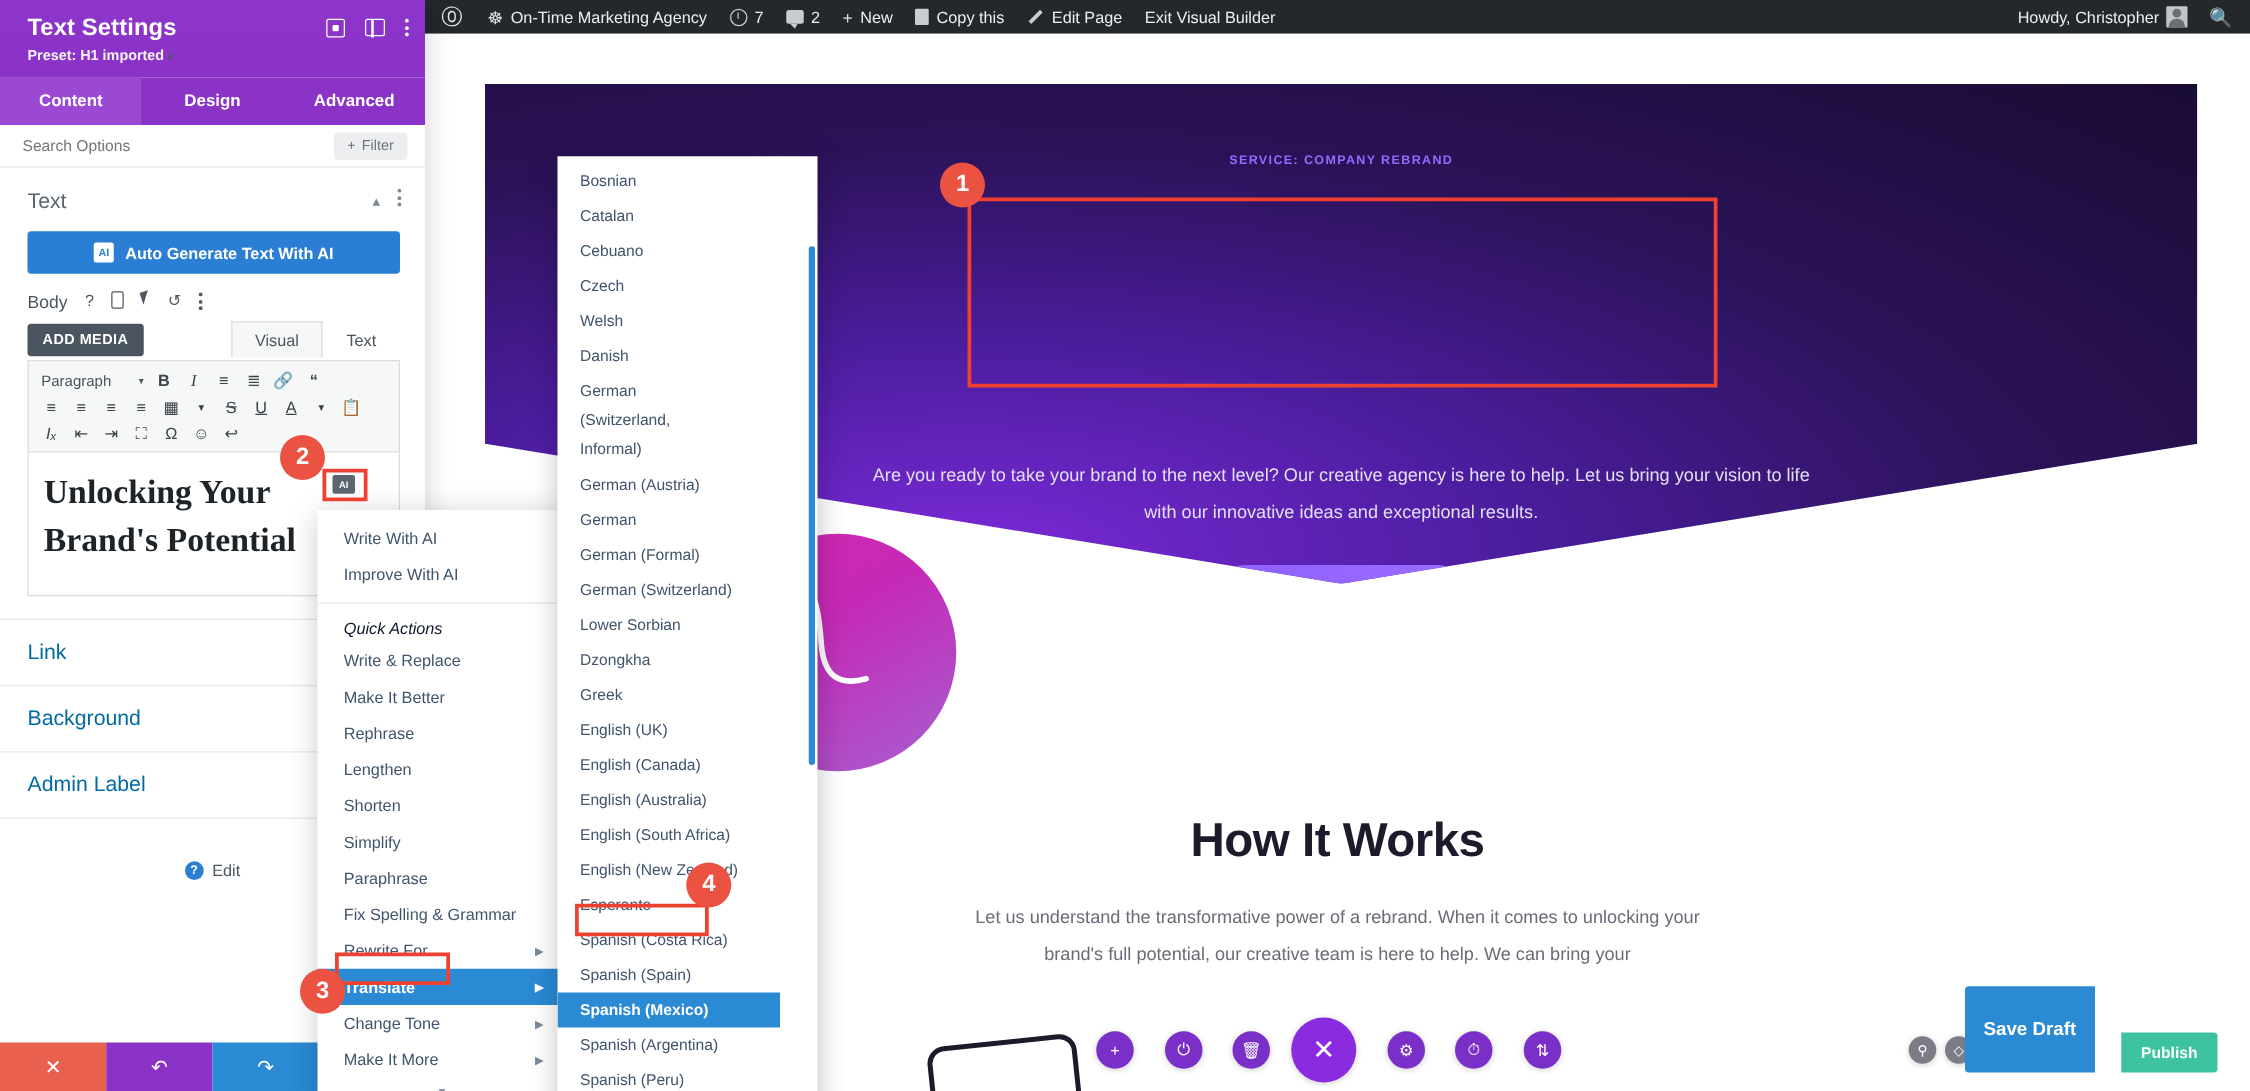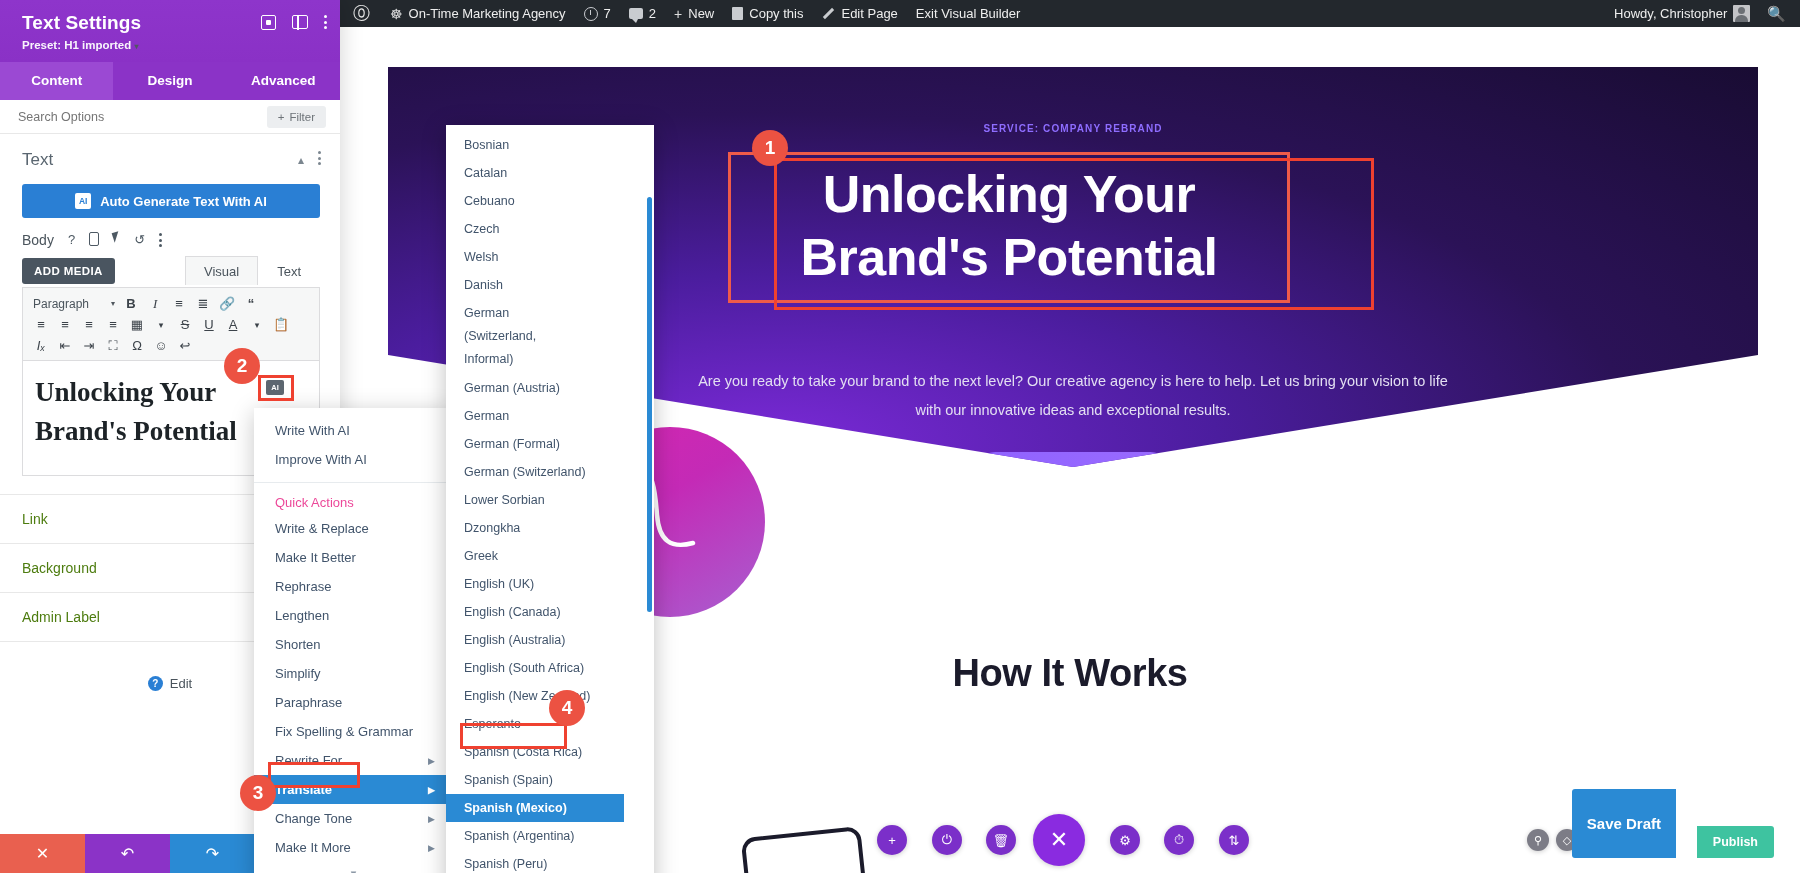--- a/index.html
+++ b/index.html
@@ -129,42 +129,42 @@
   .caret-sm { font-size: 8px; color:#50575e; }
 
   .ed-content {
     margin: 0 20px 0 22px; border: 1px solid #dcdcde; background:#fff;
     height: 116px; padding: 12px 12px 0 12px; overflow:hidden;
   }
   .ed-h1 { font-family: "Liberation Serif", serif; font-size: 27px; font-weight: bold; color:#1d2327; line-height: 1.45; }
 
   .sp-accordion { margin-top: 18px; }
   .sp-acc-item {
-    border-top: 1px solid #e8e8e8; padding: 16px 22px; font-size: 14px; color: #4d7c0f; cursor:pointer;
+    border-top: 1px solid #e8e8e8; padding: 16px 22px; font-size: 17px; color: #0369a1; cursor:pointer;
   }
   .sp-acc-item:last-child { border-bottom: 1px solid #e8e8e8; }
   .sp-help { text-align:center; margin-top: 34px; font-size: 13px; color:#4a545c; display:flex; align-items:center; justify-content:center; gap:7px; cursor:pointer;}
   .help-circle { width:15px;height:15px;border-radius:50%;background:#2a7fd4;color:#fff;font-size:10px;font-weight:bold;display:flex;align-items:center;justify-content:center;}
 
   .sp-footer { position:absolute; bottom:0; left:0; width:340px; height: 39px; display:flex; }
   .spf-btn { flex:1; display:flex; align-items:center; justify-content:center; color:#fff; font-size:16px; cursor:pointer; }
   .spf-red { background:#e9604f; } .spf-purple { background:#8b33c7; }
   .spf-blue { background:#2a8ad4; } .spf-green { background:#3ec3a0; }
 
   
   .ai-menu {
     position: absolute; left: 254px; top: 408px; width: 199px;
     background: #fff; box-shadow: 0 4px 22px rgba(0,0,0,.22); z-index: 40;
     padding: 8px 0 0; font-size: 13px; color: #41546b;
   }
   .ai-mi {
     padding: 7px 18px 7px 21px; cursor: pointer; display:flex; align-items:center; white-space: nowrap;
   }
   .ai-mi .arrow { margin-left:auto; font-size: 9px; color:#7a8a9c; }
-  .ai-mi.label { color: #ec4899; cursor: default; padding-top: 12px; padding-bottom: 4px; }
+  .ai-mi.label { color: #0f172a; cursor: default; padding-top: 12px; padding-bottom: 4px; font-style: italic; }
   .ai-sep { height:1px; background:#e7ebee; margin: 8px 0 0; }
   .ai-mi.sel { background:#2a8ad4; color:#fff; font-weight:bold; }
   .ai-mi.sel .arrow { color:#fff; }
   .ai-menu-bottom {
     height: 22px; display:flex; align-items:center; justify-content:center; color:#8c98a6; font-size:11px;
   }
 
   
   .lang-menu {
     position: absolute; left: 446px; top: 84px; width: 208px; height: 789px;
@@ -302,37 +302,34 @@
     <div class="wp-item wp-search">
       <span>🔍</span>
     </div>
   </div>
 
   <div class="canvas">
 
     <div class="hero">
       <div class="hero-inner">
         <div class="hero-eyebrow">SERVICE: COMPANY REBRAND</div>
-        <div class="hero-title-box">
-          <div class="hero-title">Unlocking Your</div>
-          <div class="hero-title">Brand's Potential</div>
-        </div>
         <div class="hero-sub">Are you ready to take your brand to the next level? Our creative agency is here to help. Let us bring your vision to life with our innovative ideas and exceptional results.</div>
         <div class="hero-cta">GET A FREE QUOTE</div>
       </div>
     </div>
 
     <div class="circle-graphic">
       <svg width="150" height="120" viewBox="0 0 150 120">
         <path d="M20 20 C10 60, 30 100, 48 78 C62 60, 48 26, 58 18 C66 12, 70 30, 72 58 C74 84, 86 92, 108 86" stroke="#ffffff" stroke-width="4.5" fill="none" stroke-linecap="round"></path>
       </svg>
     </div>
 
     <div class="howitworks">
       <div class="hiw-title">How It Works</div>
+      <div class="hiw-body">Let us understand the transformative power of a rebrand. When it comes to unlocking your brand's full potential, our creative team is here to help. We can bring your</div>
     </div>
 
     <div class="sketch"></div>
   </div>
 
   <div class="divi-bar">
     <div class="round-btn rb-sm" style="left:877px; bottom:18px;">+</div>
     <div class="round-btn rb-sm" style="left:932px; bottom:18px;">⏻</div>
     <div class="round-btn rb-sm" style="left:986px; bottom:18px;">🗑</div>
     <div class="round-btn rb-lg" style="left:1033px; bottom:7px;">✕</div>

